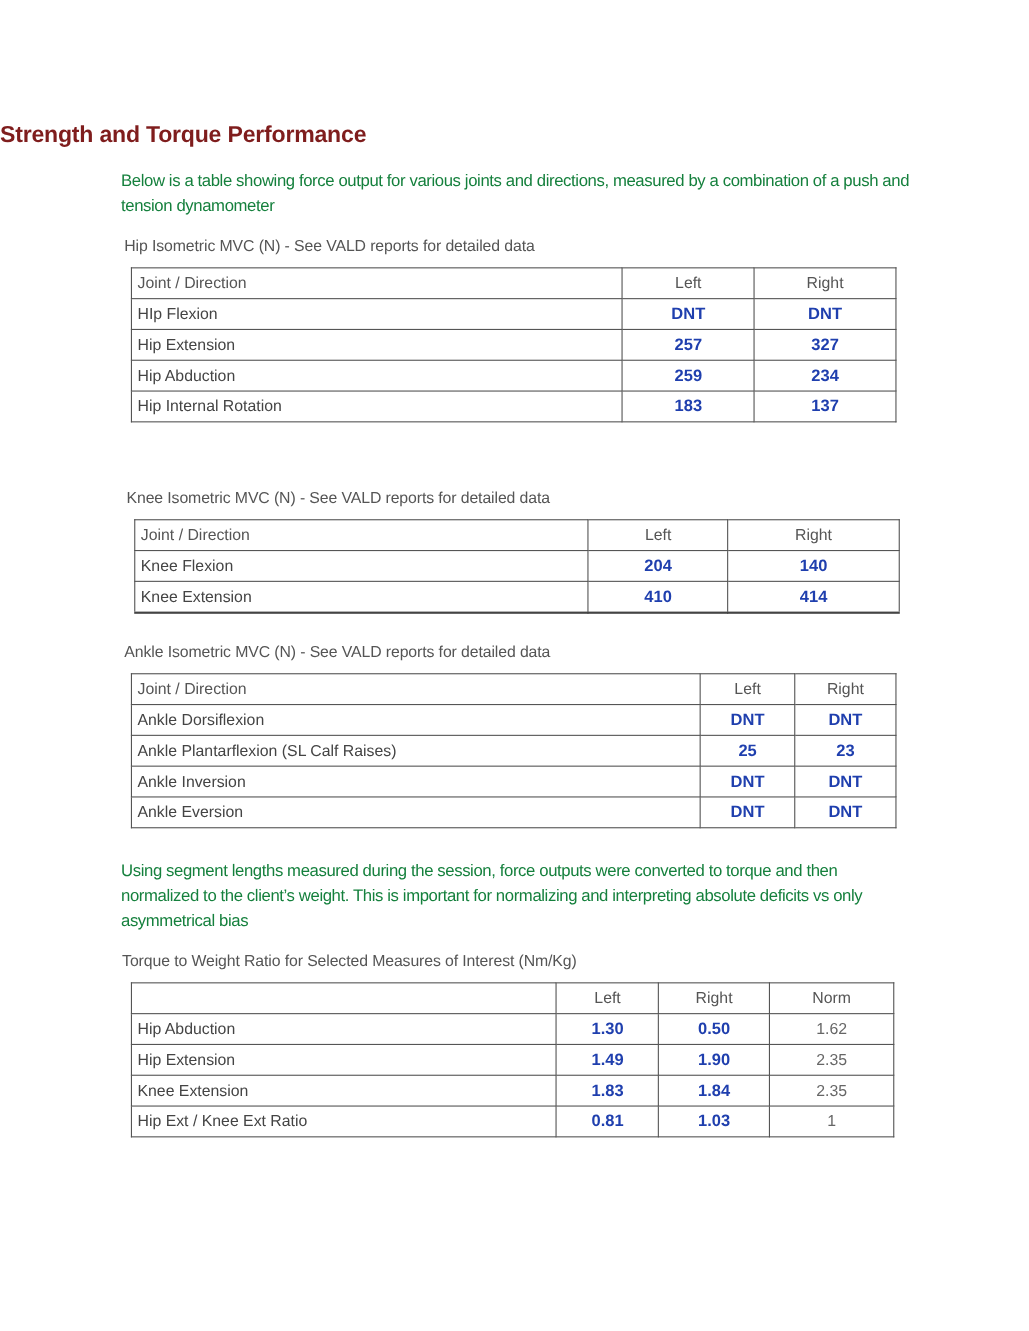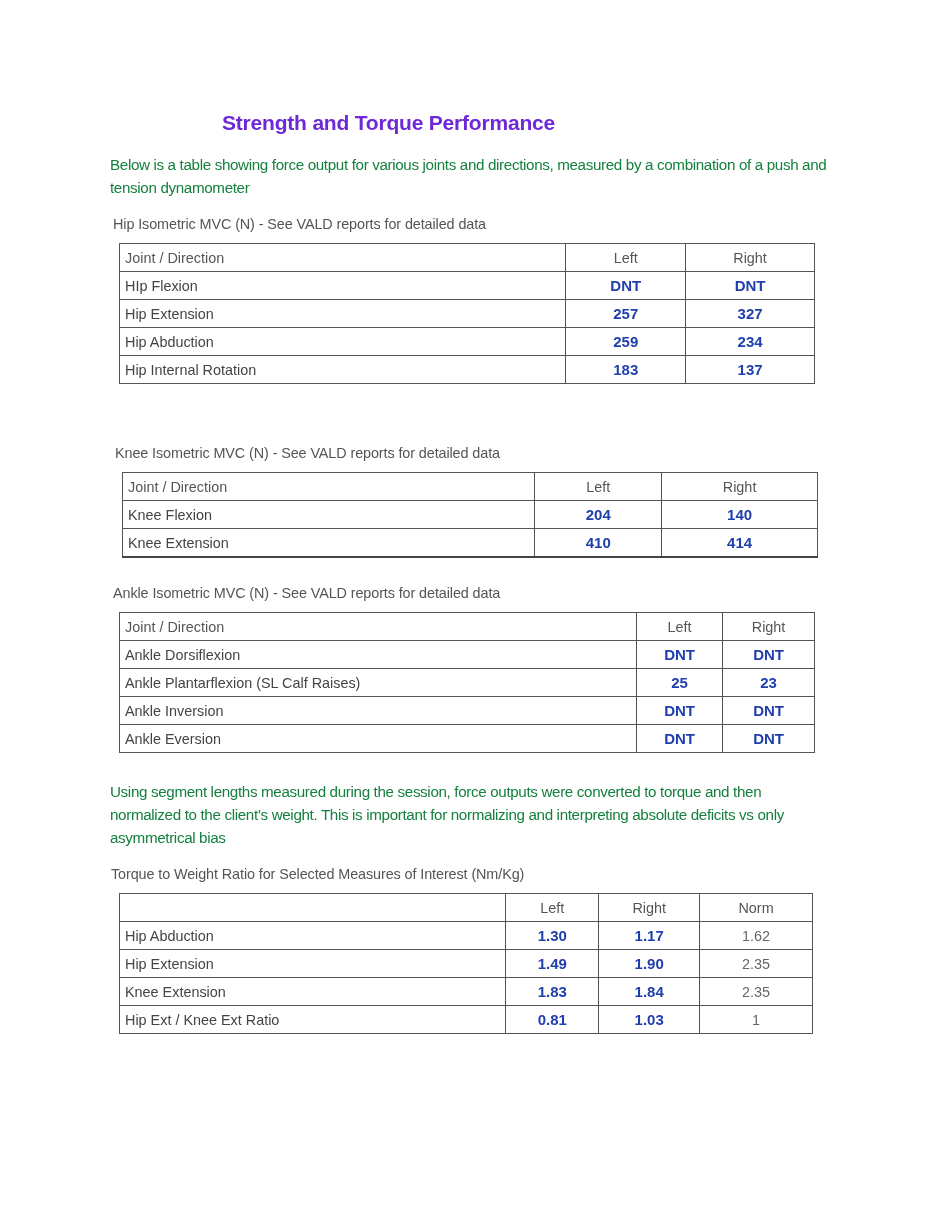--- a/index.html
+++ b/index.html
@@ -1,17 +1,17 @@
 <!DOCTYPE html>
 <html><head>
   <meta charset="utf-8">
   <style>
     html, body { margin: 0; padding: 0; background: #ffffff; }
     body { width: 935px; height: 1210px; position: relative; overflow: hidden; font-family: "Liberation Sans", "DejaVu Sans", sans-serif; color: #222; }
-    .title { position: absolute; left: 0; width: 777px; top: 111px; text-align: center; font-size: 21px; font-weight: bold; color: #6d28d9; letter-spacing: -0.2px; }
+    .title { position: absolute; left: 0; width: 777px; top: 111px; text-align: left; font-size: 21px; font-weight: bold; color: #7f1d1d; letter-spacing: -0.2px; }
     .para { position: absolute; left: 110px; width: 720px; font-size: 15.2px; line-height: 23px; color: #15803d; letter-spacing: -0.35px; }
     .para1 { top: 153px; }
     .para2 { top: 780px; }
     .caption { position: absolute; font-size: 14.4px; color: #555; letter-spacing: -0.1px; }
     table { position: absolute; border-collapse: collapse; font-size: 14.4px; color: #444; }
     td, th { border: 1px solid #555; height: 27px; padding: 0 5px; font-weight: normal; }
     th { color: #555; text-align: center; }
     th.label-col { text-align: left; }
     td.label { text-align: left; color: #444; }
     td.val { text-align: center; color: #1f3fae; font-weight: bold; font-size: 15px; }
@@ -135,21 +135,21 @@
   <tbody>
       <tr>
     <th class="label-col"></th>
     <th>Left</th>
     <th>Right</th>
     <th>Norm</th>
   </tr>
   <tr>
     <td class="label">Hip Abduction</td>
     <td class="val">1.30</td>
-    <td class="val">1.17</td>
+    <td class="val">0.50</td>
     <td class="norm">1.62</td>
   </tr>
   <tr>
     <td class="label">Hip Extension</td>
     <td class="val">1.49</td>
     <td class="val">1.90</td>
     <td class="norm">2.35</td>
   </tr>
   <tr>
     <td class="label">Knee Extension</td>

